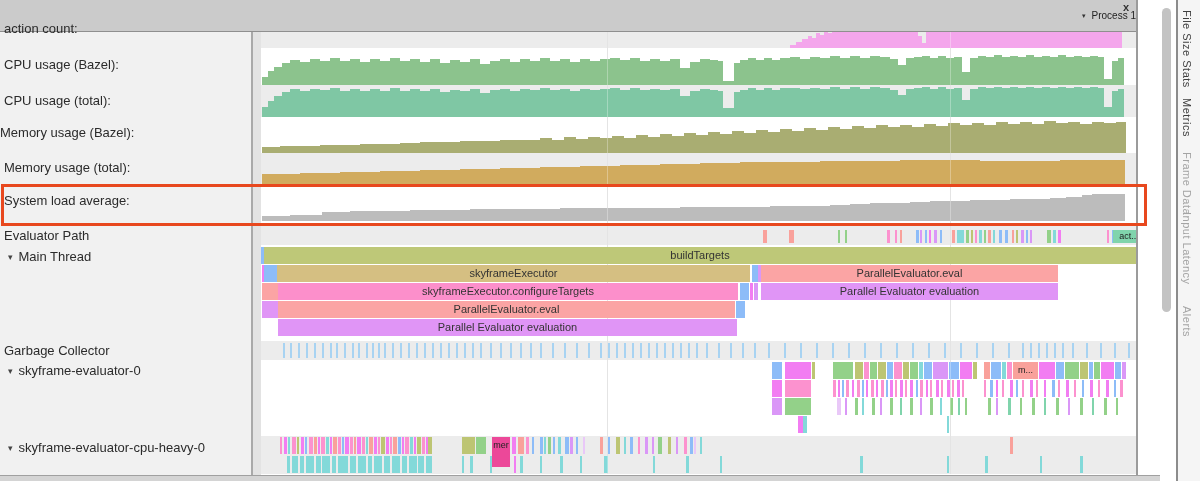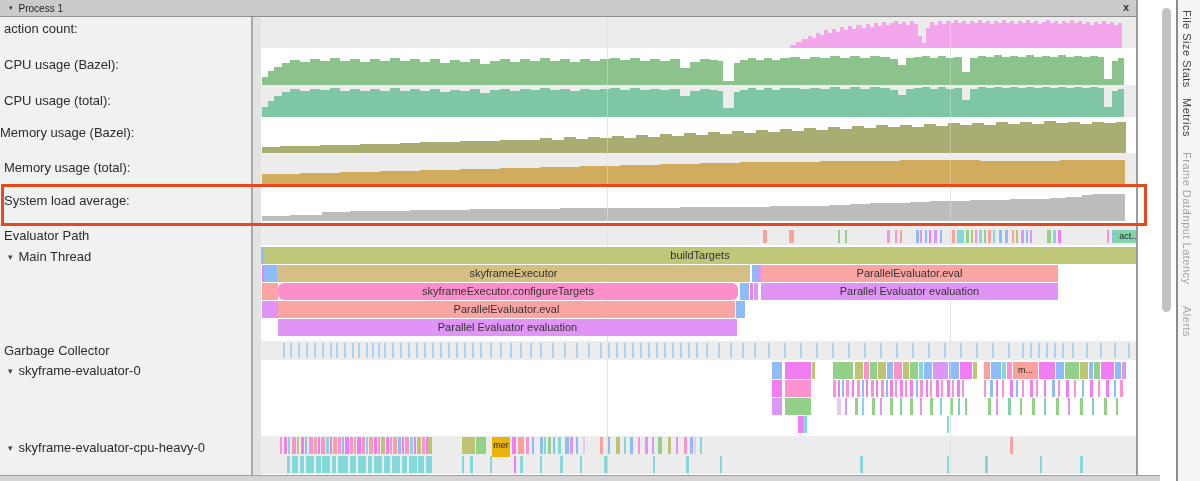--- a/index.html
+++ b/index.html
@@ -1,20 +1,20 @@
 <!DOCTYPE html>
 <html><head>
 <meta charset="utf-8">
 <style>
   html,body{margin:0;padding:0;background:#fff;font-family:"Liberation Sans",sans-serif;}
   #app{position:relative;width:1200px;height:481px;overflow:hidden;background:#fff;}
 
-  .titlebar{position:absolute;left:0;top:0;width:1136px;height:17px;background:#cbcbcb;
+  .titlebar{position:absolute;left:0;top:0;width:1136px;height:32px;background:#cbcbcb;
     border-bottom:1px solid #8f8f8f;box-sizing:border-box;display:flex;align-items:center;
-    font-size:10px;color:#222;z-index:4;}
+    font-size:10px;color:#222;z-index:4;justify-content:flex-end;}
   .titlebar .tri{font-size:7px;margin:0 6px 0 9px;color:#333;}
   .closex{position:absolute;right:7px;top:1px;font-weight:bold;font-size:11px;color:#333;cursor:default;}
 
   .leftcol{position:absolute;left:0;top:17px;width:251px;height:458px;background:#f1f1f1;z-index:3;}
   .divider{position:absolute;left:251px;top:17px;width:2px;height:458px;background:#a9a9a9;z-index:3;}
   .startstrip{position:absolute;left:253px;top:17px;width:8px;height:458px;background:#e3e3e3;z-index:0;}
 
   .band{position:absolute;left:253px;width:885px;z-index:0;}
   .band.gray{background:#ececec;}
   .band.white{background:#ffffff;}
@@ -427,26 +427,26 @@
       <rect x="1080" y="456" width="3" height="17" fill="#83d9d9" shape-rendering="crispEdges"></rect>
       <rect x="607" y="17" width="1" height="457" fill="rgba(255,255,255,0.3)" shape-rendering="crispEdges"></rect>
       <rect x="950" y="17" width="1" height="457" fill="rgba(255,255,255,0.3)" shape-rendering="crispEdges"></rect>
     </svg>
 
   <div id="slices">
       <div class="badge" style="left: 1072px; top: 230px; width: 32px; height: 13px; line-height: 13px; background: rgb(128, 212, 172); margin-left: 41px;">act...</div>
       <div class="bar" style="left: 264px; top: 247px; width: 872px; height: 17px; line-height: 17px; background: rgb(190, 200, 120);">buildTargets</div>
       <div class="bar" style="left: 277px; top: 265px; width: 473px; height: 17px; line-height: 17px; background: rgb(213, 191, 130);">skyframeExecutor</div>
       <div class="bar" style="left: 761px; top: 265px; width: 297px; height: 17px; line-height: 17px; background: rgb(251, 164, 164);">ParallelEvaluator.eval</div>
-      <div class="bar" style="left: 278px; top: 283px; width: 460px; height: 17px; line-height: 17px; background: rgb(252, 143, 203); border-radius: 6px;">skyframeExecutor.configureTargets</div>
+      <div class="bar" style="left: 278px; top: 283px; width: 460px; height: 17px; line-height: 17px; background: rgb(252, 143, 203);">skyframeExecutor.configureTargets</div>
       <div class="bar" style="left: 761px; top: 283px; width: 297px; height: 17px; line-height: 17px; background: rgb(224, 149, 246);">Parallel Evaluator evaluation</div>
       <div class="bar" style="left: 278px; top: 301px; width: 457px; height: 17px; line-height: 17px; background: rgb(251, 164, 164);">ParallelEvaluator.eval</div>
       <div class="bar" style="left: 278px; top: 319px; width: 459px; height: 17px; line-height: 17px; background: rgb(224, 149, 246);">Parallel Evaluator evaluation</div>
       <div class="badge" style="left: 1013px; top: 362px; width: 25px; height: 17px; line-height: 17px; background: rgb(249, 161, 155);">m...</div>
-      <div class="badge" style="left: 492px; top: 437px; width: 18px; height: 20px; line-height: 17px; background: #eab308;">mer</div>
+      <div class="badge" style="left: 492px; top: 437px; width: 18px; height: 30px; line-height: 17px; background: #ec4899;">mer</div>
     </div>
 
   <div class="leftcol"></div>
   <div class="divider"></div>
   <div id="labels">
       <div class="rowlabel" style="top: 21px; left: 4px;"><span>action count:</span></div>
       <div class="rowlabel" style="top: 57px; left: 4px;"><span>CPU usage (Bazel):</span></div>
       <div class="rowlabel" style="top: 93px; left: 4px;"><span>CPU usage (total):</span></div>
       <div class="rowlabel" style="top: 125px; left: 0;"><span>Memory usage (Bazel):</span></div>
       <div class="rowlabel" style="top: 160px; left: 4px;"><span>Memory usage (total):</span></div>

